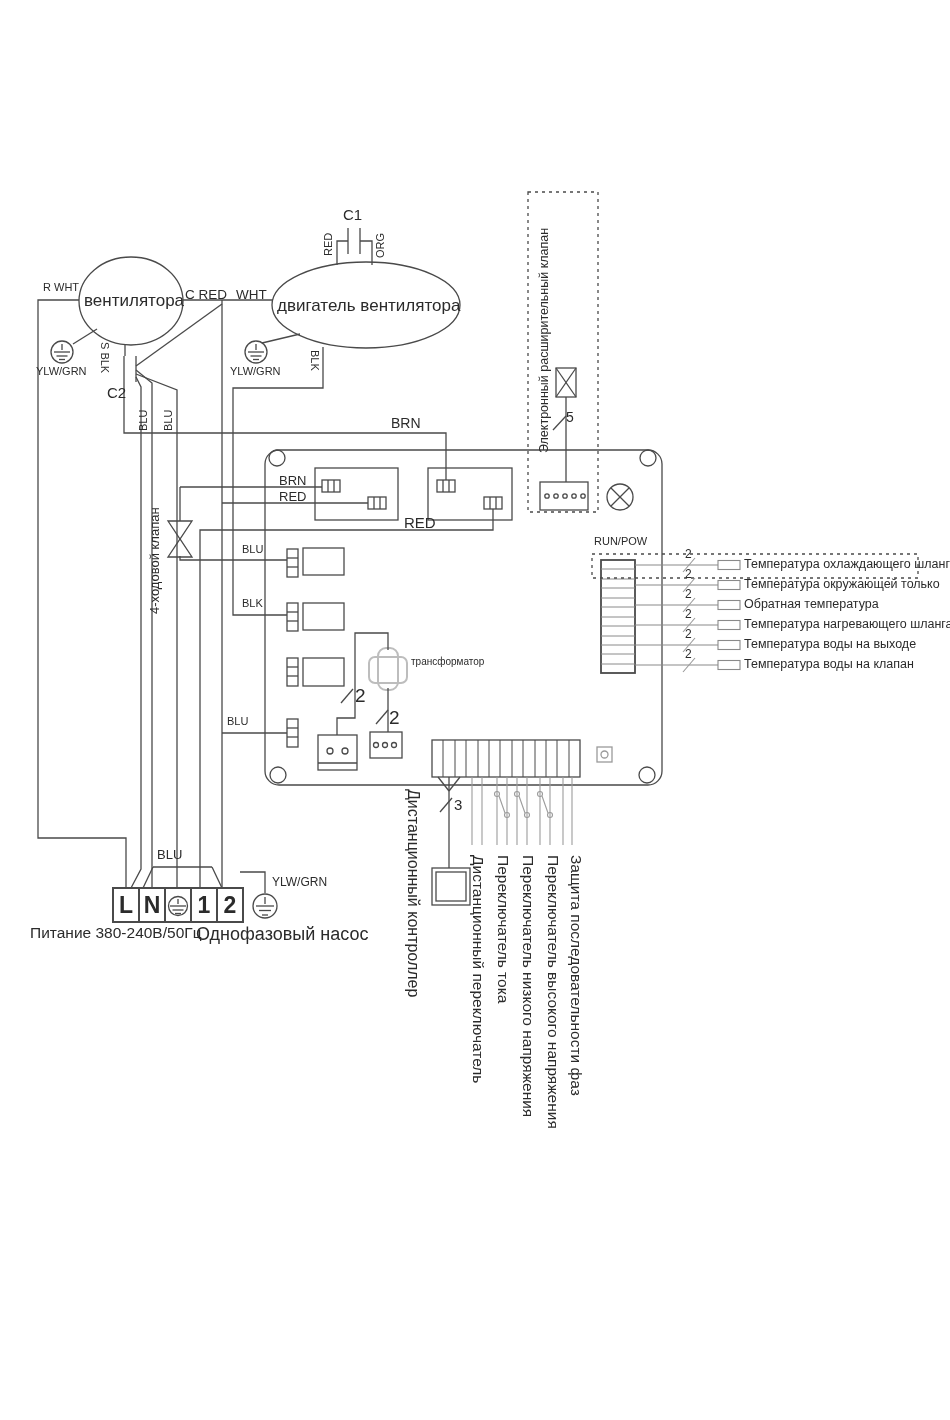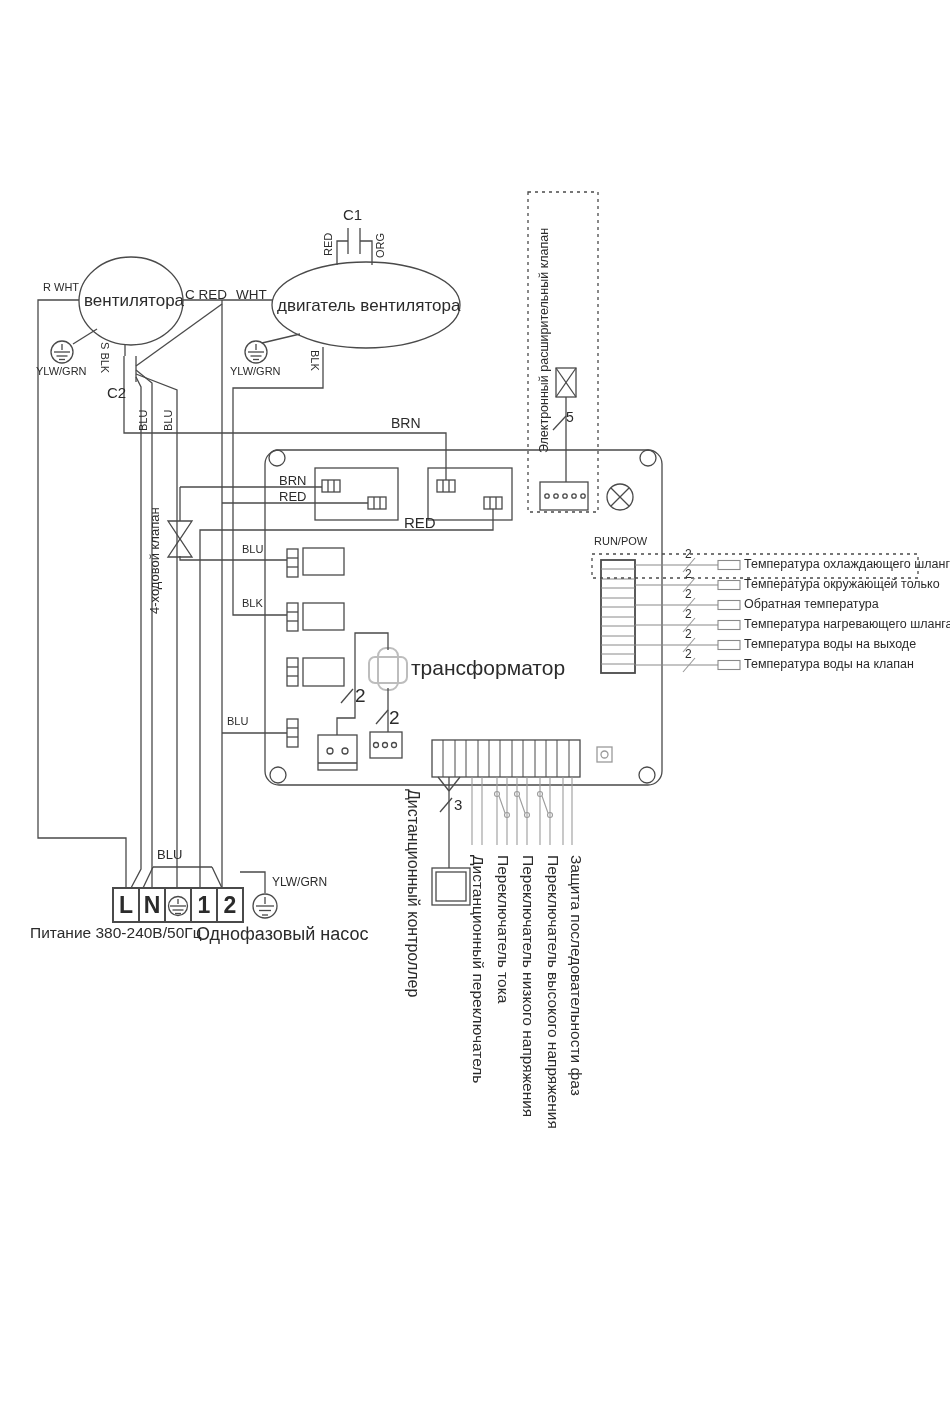--- a/index.html
+++ b/index.html
@@ -306,21 +306,21 @@
 <div class="lbl" style="left:279px;top:474px;font-size:13px;">BRN</div>
 <div class="lbl" style="left:279px;top:490px;font-size:13px;">RED</div>
 <div class="lbl" style="left:404px;top:515px;font-size:15px;">RED</div>
 <div class="lbl vccw" style="left:148px;top:614px;font-size:13px;">4-ходовой клапан</div>
 <div class="lbl" style="left:242px;top:544px;font-size:11px;">BLU</div>
 <div class="lbl" style="left:242px;top:598px;font-size:11px;">BLK</div>
 <div class="lbl" style="left:227px;top:716px;font-size:11px;">BLU</div>
 <div class="lbl vccw" style="left:538px;top:453px;font-size:12.5px;">Электронный расширительный клапан</div>
 <div class="lbl" style="left:566px;top:410px;font-size:14px;">5</div>
 <div class="lbl" style="left:594px;top:536px;font-size:11px;">RUN/POW</div>
-<div class="lbl" style="left:411px;top:657px;font-size:21px;">трансформатор</div>
+<div class="lbl" style="left:411px;top:657px;font-size:10px;">трансформатор</div>
 <div class="lbl" style="left:355px;top:686px;font-size:19px;">2</div>
 <div class="lbl" style="left:389px;top:708px;font-size:19px;">2</div>
 <div class="lbl" style="left:454px;top:797px;font-size:15px;">3</div>
 
 <div class="lbl" style="left:685px;top:548px;font-size:12px;">2</div>
 <div class="lbl" style="left:685px;top:568px;font-size:12px;">2</div>
 <div class="lbl" style="left:685px;top:588px;font-size:12px;">2</div>
 <div class="lbl" style="left:685px;top:608px;font-size:12px;">2</div>
 <div class="lbl" style="left:685px;top:628px;font-size:12px;">2</div>
 <div class="lbl" style="left:685px;top:648px;font-size:12px;">2</div>

